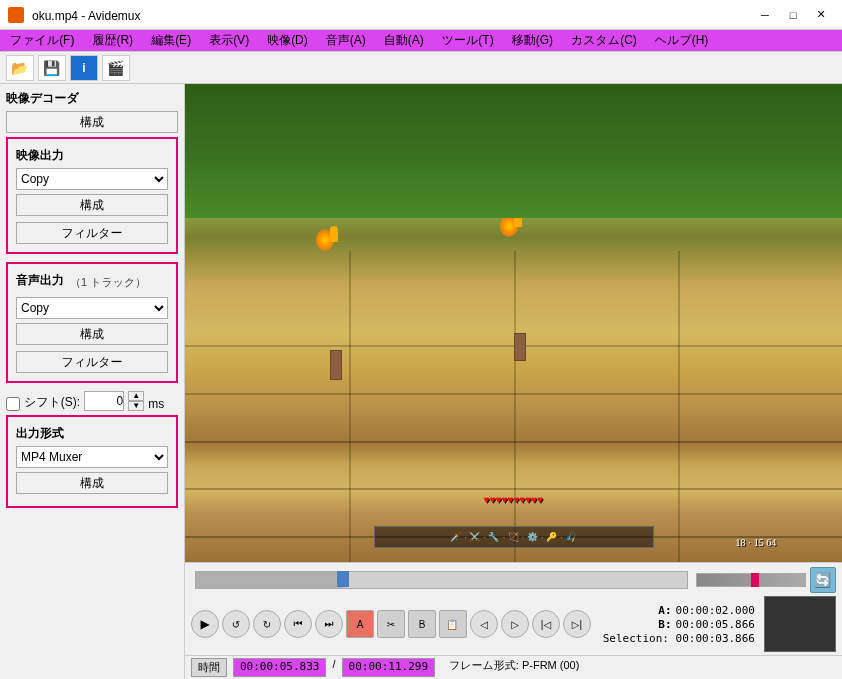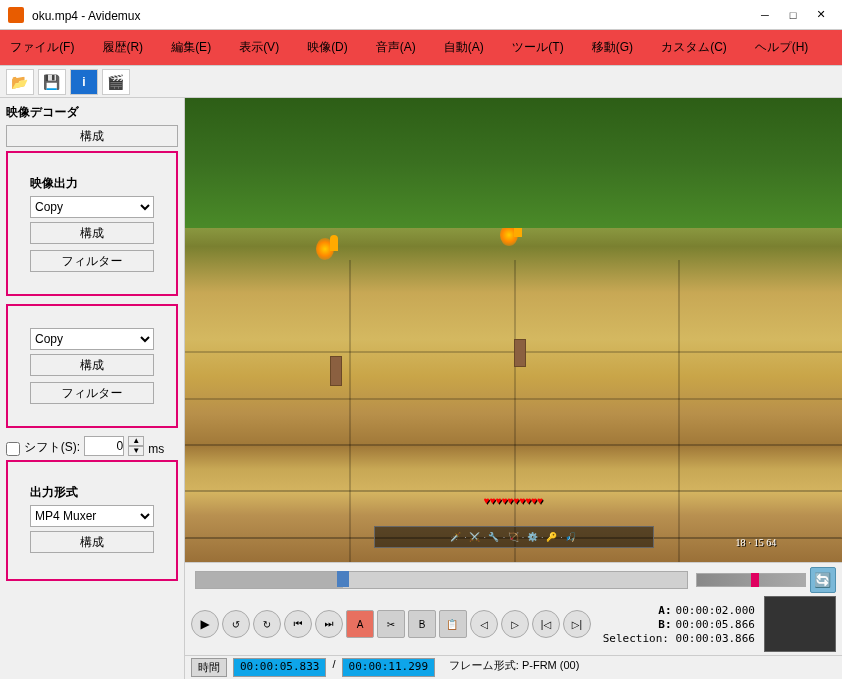--- a/index.html
+++ b/index.html
@@ -48,27 +48,27 @@
       background: transparent;
       cursor: pointer;
       font-size: 11px;
       display: flex;
       align-items: center;
       justify-content: center;
     }
 
     
     .menu-bar {
-      background: #ef4444;
-      height: 36px;
+      background: #d946ef;
+      height: 22px;
       display: flex;
       align-items: center;
       padding: 0 4px;
       border-bottom: 1px solid #ccc;
-      gap: 16px;
+      gap: 6px;
     }
     .menu-item {
       padding: 2px 6px;
       cursor: pointer;
       font-size: 12px;
     }
 
     
     .toolbar {
       background: #f0f0f0;
@@ -122,21 +122,21 @@
       border: 1px solid #aaa;
       cursor: pointer;
       font-size: 12px;
       font-family: inherit;
       margin-bottom: 4px;
     }
 
     
     .outlined-box {
       border: 2px solid #e0006e;
-      padding: 22px;
+      padding: 8px;
       margin-bottom: 8px;
     }
 
     .box-title {
       font-size: 12px;
       font-weight: bold;
       margin-bottom: 4px;
     }
 
     .box-subtitle {
@@ -300,21 +300,21 @@
 
     .time-mode-btn {
       background: #d8d8d8;
       border: 1px solid #999;
       padding: 1px 6px;
       font-size: 11px;
       cursor: pointer;
     }
 
     .time-val {
-      background: #0ea5e9;
+      background: #d946ef;
       border: 1px solid #999;
       padding: 1px 6px;
       font-size: 11px;
       font-family: monospace;
     }
   </style>
 </head>
 <body>
 
 <div class="page-wrapper">
@@ -367,20 +367,24 @@
           <option>Copy</option>
           <option>x264</option>
           <option>x265</option>
           <option>FFV1</option>
         </select>
         <button class="config-btn">構成</button>
         <button class="filter-btn">フィルター</button>
       </div>
 
       <div class="outlined-box">
+        <div style="display:flex;align-items:center;gap:6px;margin-bottom:4px;">
+          <span class="box-title">音声出力</span>
+          <span class="box-subtitle">（1 トラック）</span>
+        </div>
         <select class="dropdown">
           <option>Copy</option>
           <option>AAC</option>
           <option>MP3</option>
           <option>AC3</option>
         </select>
         <button class="config-btn">構成</button>
         <button class="filter-btn">フィルター</button>
       </div>
 

